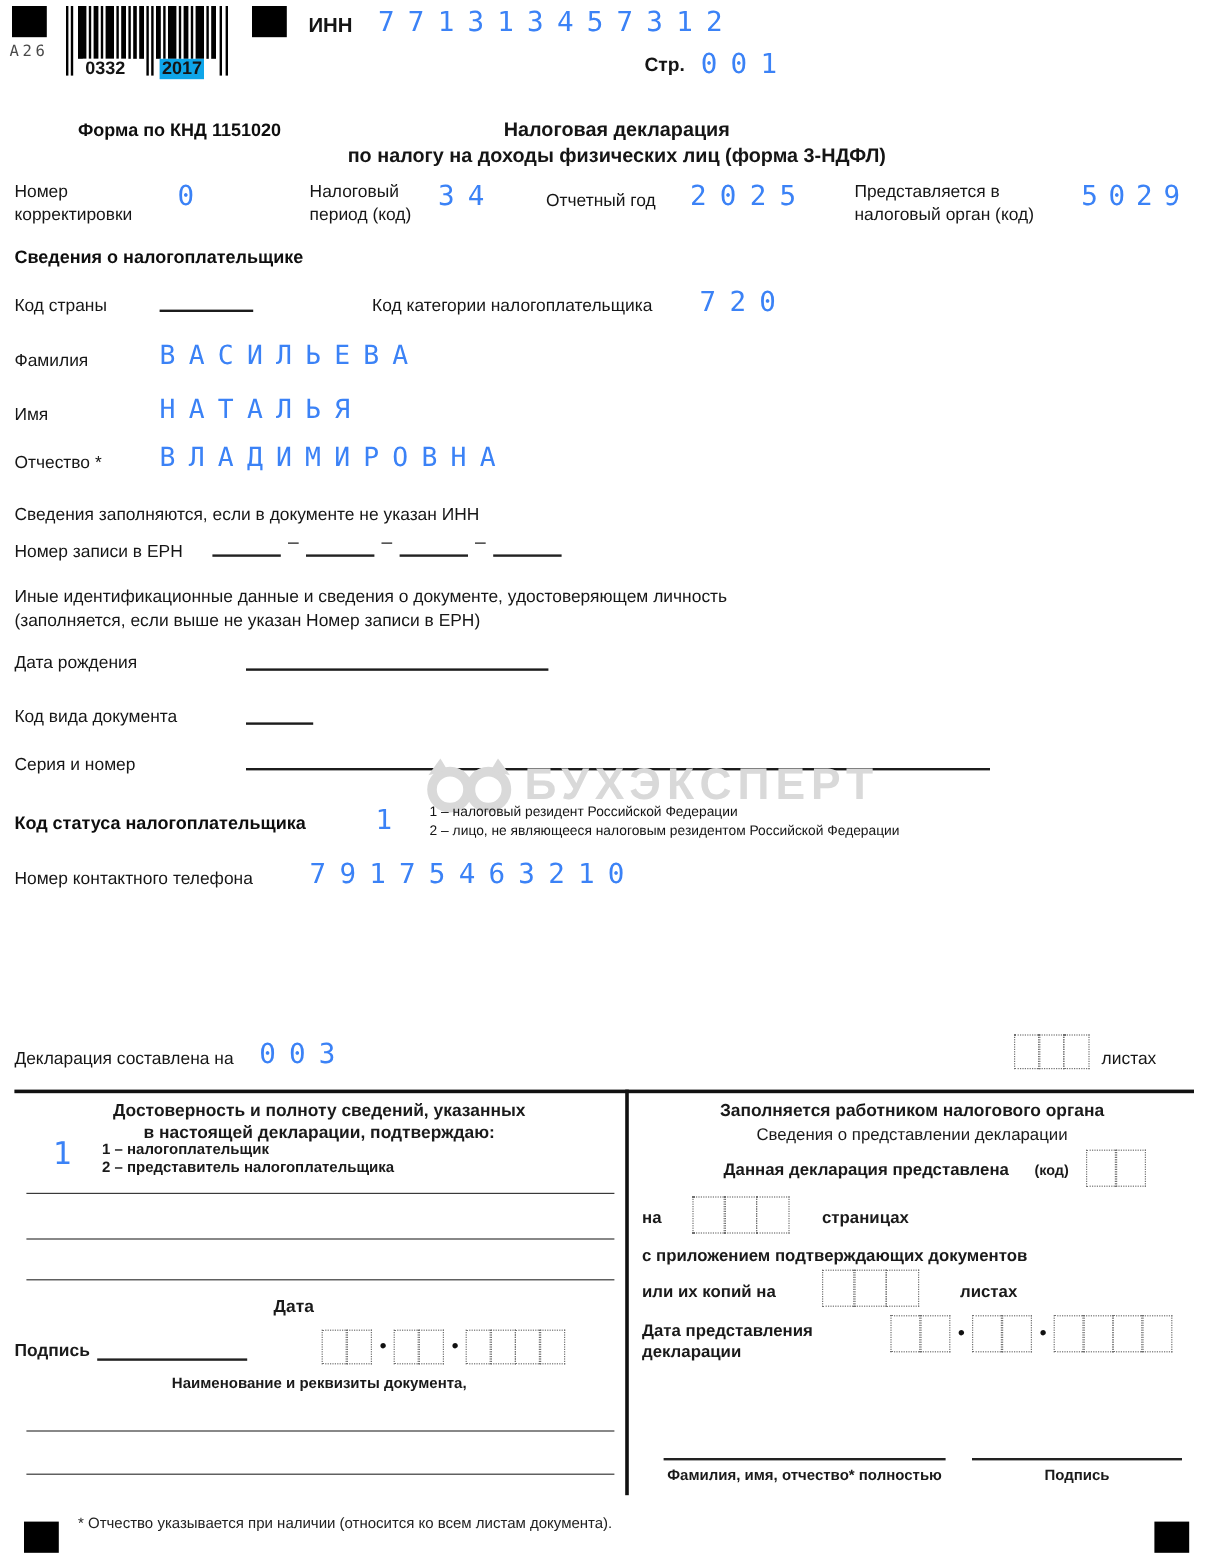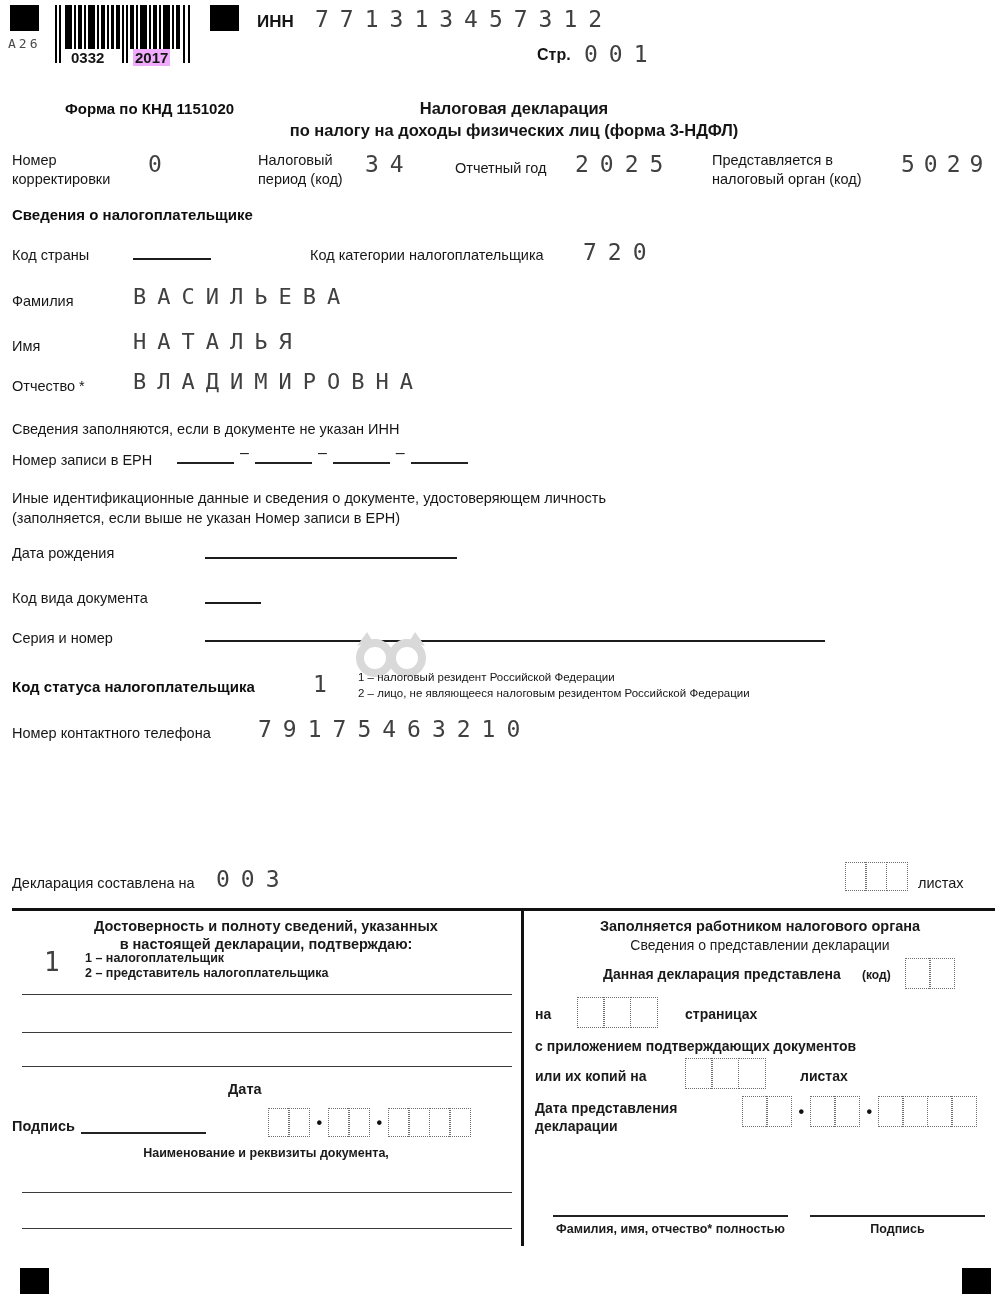--- a/index.html
+++ b/index.html
@@ -5,21 +5,21 @@
   html,body { margin:0; padding:0; background:#fff; }
   .page { position:relative; width:1008px; height:1307px; background:#ffffff; overflow:hidden;
           font-family:"Liberation Sans", sans-serif; color:#151515; }
   .abs { position:absolute; }
   .lbl  { font-size:14.5px; color:#161616; }
   .lblb { font-size:15px; font-weight:bold; color:#0e0e0e; }
   .xs   { font-size:11.5px; }
   .bold { font-weight:bold; }
   .ctr  { text-align:center; }
   .val  { font-family:"DejaVu Sans Mono", monospace; font-size:23px; font-weight:400;
-          color:#404040; letter-spacing:11px; white-space:nowrap; }
+          color:#3b82f6; letter-spacing:11px; white-space:nowrap; }
   .val26 { font-size:26px; }
   .thickline { border-bottom:2.5px solid #1c1c1c; height:12px; }
   .grayline { border-bottom:1.5px solid #3a3a3a; height:10px; }
   .dbox { display:inline-flex; }
   .dbox .cell { width:20px; height:27px; border:1.6px dotted #707070; margin-left:-1.6px; }
   .dbox .cell:first-child { margin-left:0; }
   .cell.w24 { width:24px; height:29px; }
   .cell.w26 { width:26px; height:29px; }
   .dotsep { font-size:16px; color:#111; line-height:27px; padding:0 6px; font-weight:bold; }
   .dategrp { display:inline-flex; align-items:center; }
@@ -61,21 +61,21 @@
         <rect x="98" y="0" width="4" height="44"></rect>
           <rect x="104" y="0" width="2" height="44"></rect>
         <rect x="108" y="0" width="7" height="44"></rect>
           <rect x="117" y="0" width="2" height="44"></rect>
         <rect x="121" y="0" width="4" height="44"></rect>
         <rect x="128" y="0" width="2" height="58"></rect>
           <rect x="133" y="0" width="2" height="58"></rect>
       </g>
     </svg>
     <span class="abs bold" style="left:14px; top:44px; font-size:15px; background:#fff; padding:0 2px;">0332</span>
-    <span class="abs bold" style="left:78px; top:44px; font-size:15px; background:#f0abfc; padding:0 2px;">2017</span>
+    <span class="abs bold" style="left:78px; top:44px; font-size:15px; background:#0ea5e9; padding:0 2px;">2017</span>
   </div>
 
   <div class="sq" style="left:210px; top:5px;"></div>
 
   <span class="abs bold" style="left:257px; top:12px; font-size:17px;">ИНН</span>
   <span class="abs val" style="left:315px; top:6px;">771313457312</span>
 
   <span class="abs bold" style="left:537px; top:46px; font-size:16px;">Стр.</span>
   <span class="abs val" style="left:584px; top:41px;">001</span>
 
@@ -138,20 +138,21 @@
 
   <div class="abs" style="left:353px; top:628px; display:flex; align-items:center; z-index:0;">
     <svg width="76" height="52" style="margin-right:8px;">
       <g stroke="#d9d9d9" fill="none" stroke-width="8">
         <circle cx="22" cy="30" r="15"></circle>
         <circle cx="54" cy="30" r="15"></circle>
       </g>
       <polygon points="4,18 14,4 20,14" fill="#d9d9d9"></polygon>
       <polygon points="72,18 62,4 56,14" fill="#d9d9d9"></polygon>
     </svg>
+    <span class="wm">БУХЭКСПЕРТ</span>
   </div>
 
   <span class="abs lblb" style="left:12px; top:678px;">Код статуса налогоплательщика</span>
   <span class="abs val" style="left:313px; top:671px;">1</span>
   <div class="abs xs" style="left:358px; top:671px;">1 – налоговый резидент Российской Федерации</div>
   <div class="abs xs" style="left:358px; top:687px;">2 – лицо, не являющееся налоговым резидентом Российской Федерации</div>
 
   <span class="abs lbl" style="left:12px; top:725px;">Номер контактного телефона</span>
   <span class="abs val" style="left:258px; top:716px;">79175463210</span>
 
@@ -253,16 +254,17 @@
         <span class="cell w24"></span>
         <span class="cell w24"></span>
       </span>
   </div>
 
   <div class="abs" style="left:553px; top:1205px; width:235px; border-bottom:2px solid #222; height:10px;"></div>
   <div class="abs botblk ctr" style="left:553px; top:1222px; width:235px; font-size:12.5px;">Фамилия, имя, отчество* полностью</div>
   <div class="abs" style="left:810px; top:1205px; width:175px; border-bottom:2px solid #222; height:10px;"></div>
   <div class="abs botblk ctr" style="left:810px; top:1222px; width:175px; font-size:12.5px;">Подпись</div>
 
+  <div class="abs" style="left:65px; top:1262px; font-size:12.5px; color:#222;">* Отчество указывается при наличии (относится ко всем листам документа).</div>
   <div class="sq" style="left:20px; top:1268px;"></div>
   <div class="sq" style="left:962px; top:1268px;"></div>
 
 </div>
 
 </body></html>

